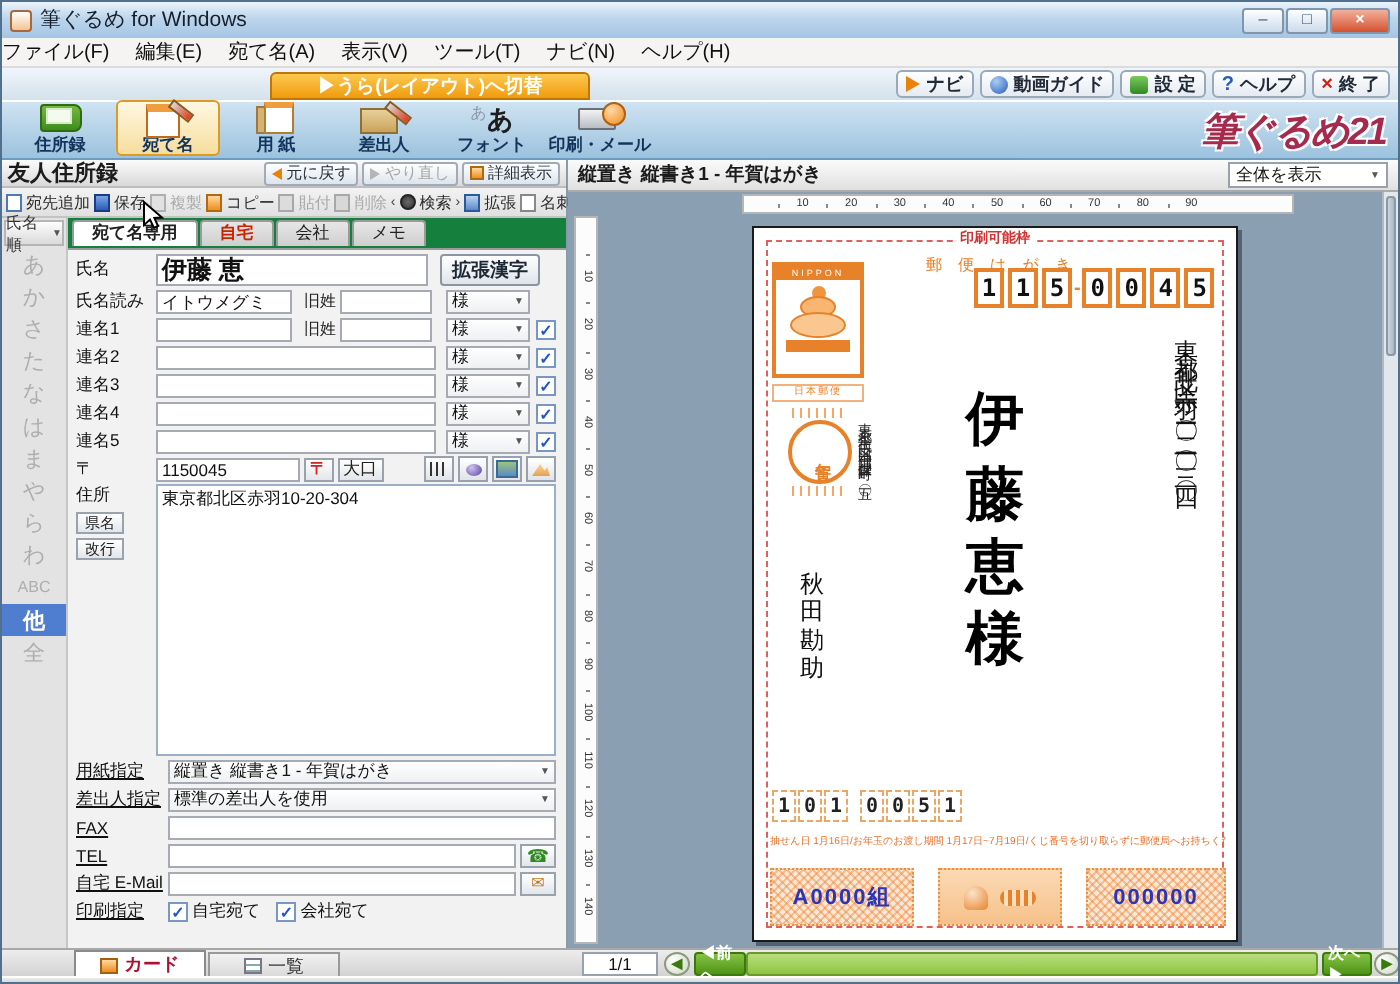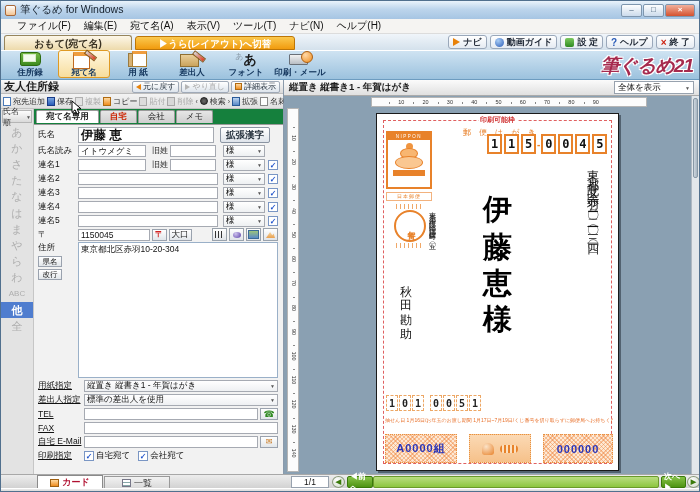--- a/index.html
+++ b/index.html
@@ -10,21 +10,21 @@
   .titlebar{position:absolute;left:0;top:0;width:100%;height:18px;
             background:linear-gradient(#eaf3fb,#bdd5ec 45%,#a6c5e3);display:flex;align-items:center;padding:0 4px;}
   .app-icon{width:11px;height:11px;background:linear-gradient(#fff,#f3c492);border:1px solid #a8683a;border-radius:2px;margin-right:4px;flex:none;}
   .title-text{font-size:10.5px;color:#15202c;}
   .win-controls{margin-left:auto;display:flex;gap:1px;}
   .win-btn{width:21px;height:13px;border:1px solid #7e96ae;border-radius:2px;background:linear-gradient(#fdfefe,#ccdbec);
            font-size:8px;line-height:10px;text-align:center;color:#34506c;}
   .win-btn.close{width:30px;background:linear-gradient(#f2b09c,#d4522f);color:#fff;font-weight:bold;}
   
   .menubar{position:absolute;top:18px;left:0;width:100%;height:15px;background:#f5f4f2;border-bottom:1px solid #dcdcdc;
-           display:flex;align-items:center;padding-left:16px;gap:13px;}
+           display:flex;align-items:center;padding-left:0;gap:13px;}
   .menu-item{font-size:10px;color:#101010;}
   
   .tabrow{position:absolute;top:33px;left:0;width:100%;height:16px;background:linear-gradient(#f0f5fa,#d4e1ec);}
   .front-tab{position:absolute;left:3px;top:1px;width:128px;height:15px;background:linear-gradient(#fdf7e8,#eddaab);
              border:1px solid #97855c;border-bottom:none;border-radius:3px 3px 0 0;text-align:center;line-height:15px;
              font-weight:bold;font-size:10px;color:#3a3324;}
   .back-tab{position:absolute;left:134px;top:2px;width:160px;height:14px;background:linear-gradient(#fbc94f,#f19b0e);
             border:1px solid #bd7607;border-radius:3px 3px 0 0;text-align:center;line-height:13px;font-weight:bold;
             font-size:9.5px;color:#fff;}
   .quick-bar{position:absolute;right:4px;top:1px;display:flex;gap:3px;}
@@ -235,21 +235,20 @@
       <div class="menu-item">ファイル(F)</div>
       <div class="menu-item">編集(E)</div>
       <div class="menu-item">宛て名(A)</div>
       <div class="menu-item">表示(V)</div>
       <div class="menu-item">ツール(T)</div>
       <div class="menu-item">ナビ(N)</div>
       <div class="menu-item">ヘルプ(H)</div>
     </div>
 
   <div class="tabrow">
-    <div class="front-tab">おもて(宛て名)</div>
     <div class="back-tab">▶うら(レイアウト)へ切替</div>
     <div class="quick-bar" id="quickbar">
         <div class="quick-btn">
           <span class="qi qi-navi"></span>
           <span>ナビ</span>
         </div>
         <div class="quick-btn">
           <span class="qi qi-video"></span>
           <span>動画ガイド</span>
         </div>
@@ -485,30 +484,30 @@
 
           <div class="frow">
             <div class="flabel wide">差出人指定</div>
             <div class="fselect row-select">
               <span>標準の差出人を使用</span>
               <span class="sort-caret">▼</span>
             </div>
           </div>
 
           <div class="frow">
+            <div class="flabel wide">FAX</div>
+            <div class="finput" style="flex:1;"></div>
+          </div>
+
+          <div class="frow">
             <div class="flabel wide">TEL</div>
             <div class="finput" style="flex:1;"></div>
             <div class="icon-btn">
                 <span class="phone-glyph">☎</span>
               </div>
-          </div>
-
-          <div class="frow">
-            <div class="flabel wide">FAX</div>
-            <div class="finput" style="flex:1;"></div>
           </div>
 
 
           <div class="frow">
             <div class="flabel wide">自宅 E-Mail</div>
             <div class="finput" style="flex:1;"></div>
             <div class="icon-btn">
                 <span class="mail-glyph">✉</span>
               </div>
           </div>

